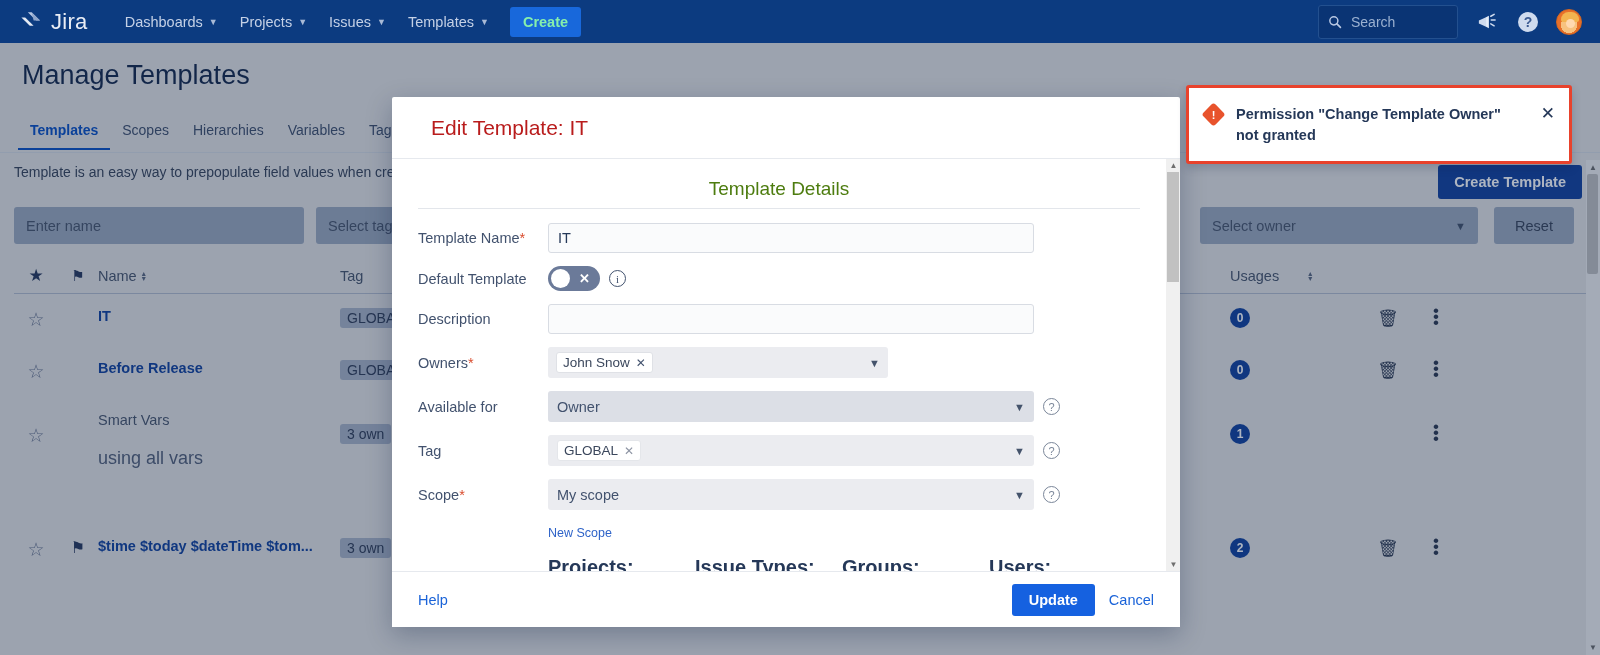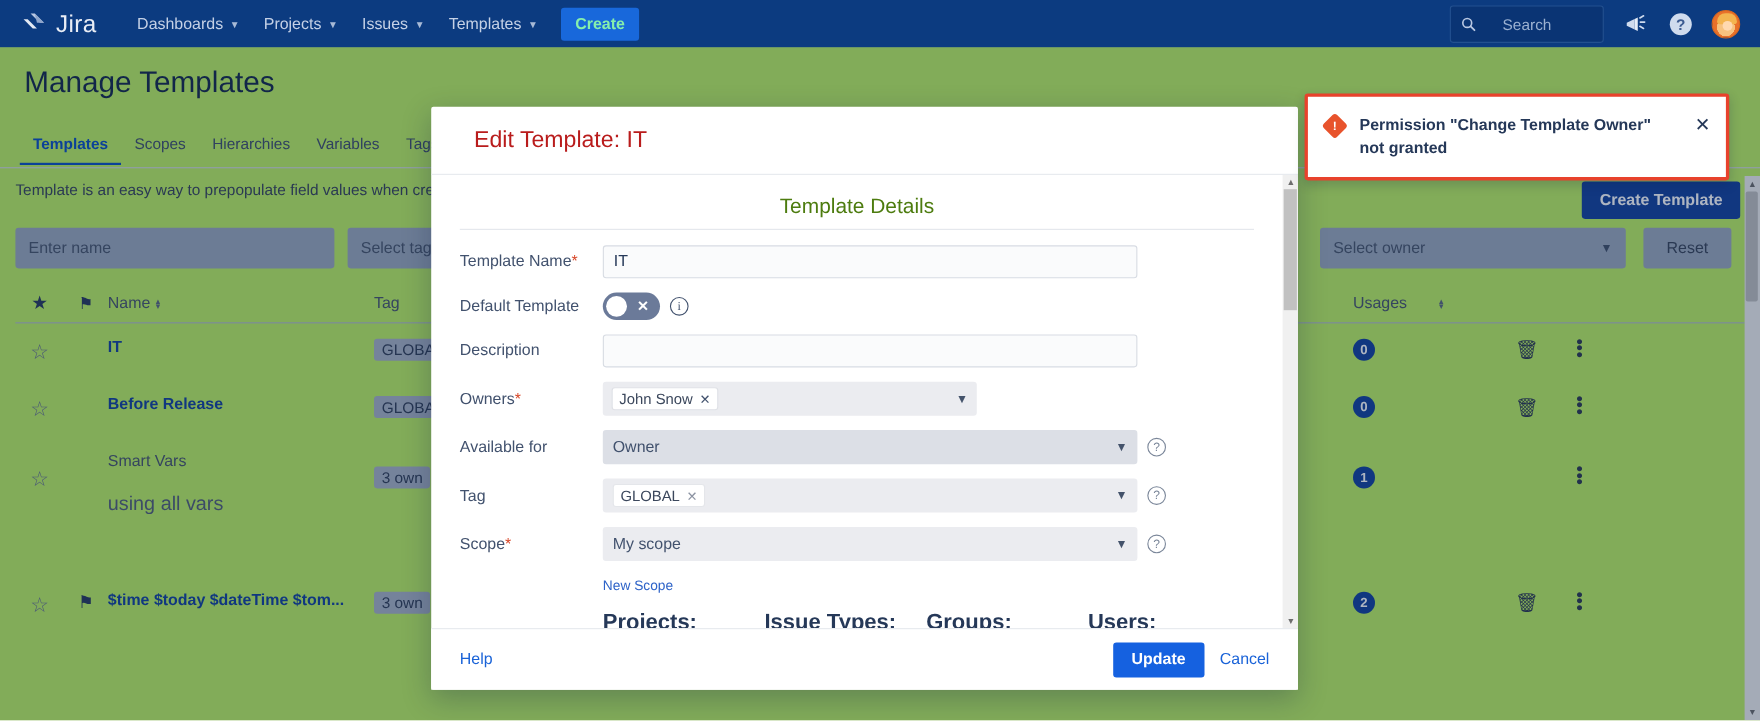--- a/index.html
+++ b/index.html
@@ -8,21 +8,21 @@
     width: 1600px; height: 655px;
     overflow: hidden;
     font-family: "Liberation Sans", sans-serif;
     background: #fff;
   }
   #page { position: relative; width: 1600px; height: 655px; overflow: hidden; background:#fff; }
 
   
   #backdrop {
     position:absolute; inset:0;
-    background:#bef264;
+    background:#e5e5e5;
   }
   #backdrop-dim {
     position:absolute; left:0; top:43px; right:0; bottom:0;
     background: rgba(9, 30, 66, 0.33);
     z-index: 40;
     pointer-events:none;
   }
 
   
   .topnav {
@@ -42,21 +42,21 @@
     display:flex; align-items:center; gap:6px; cursor:pointer; white-space:nowrap;
   }
   .nav-caret { font-size:9px; opacity:.85; }
   .nav-create {
     background:#1868db; color:#86efac; font-size:14.5px; font-weight:600;
     padding:7px 13px; border-radius:3px; margin-left:10px; cursor:pointer;
   }
   .nav-right { margin-left:auto; display:flex; align-items:center; gap:14px; margin-right:18px; }
   .searchbox {
     width:140px; height:28px; background:#0a3474; border:1px solid #23508f; border-radius:3px;
-    display:flex; align-items:center; padding:16px 9px; gap:24px;
+    display:flex; align-items:center; padding:16px 9px; gap:9px;
   }
   .searchbox .ph { color:#9bb1d1; font-size:14px; }
   .icon-btn { width:28px; height:28px; display:flex; align-items:center; justify-content:center; cursor:pointer; }
   .avatar {
     width:26px; height:26px; border-radius:50%;
     background: radial-gradient(circle at 50% 62%, #f7c27f 0 42%, #e8702a 43% 100%);
     border:1px solid #d9681f; position:relative; overflow:hidden; cursor:pointer;
   }
   .avatar::before{
     content:""; position:absolute; left:4px; top:2px; width:18px; height:10px;

